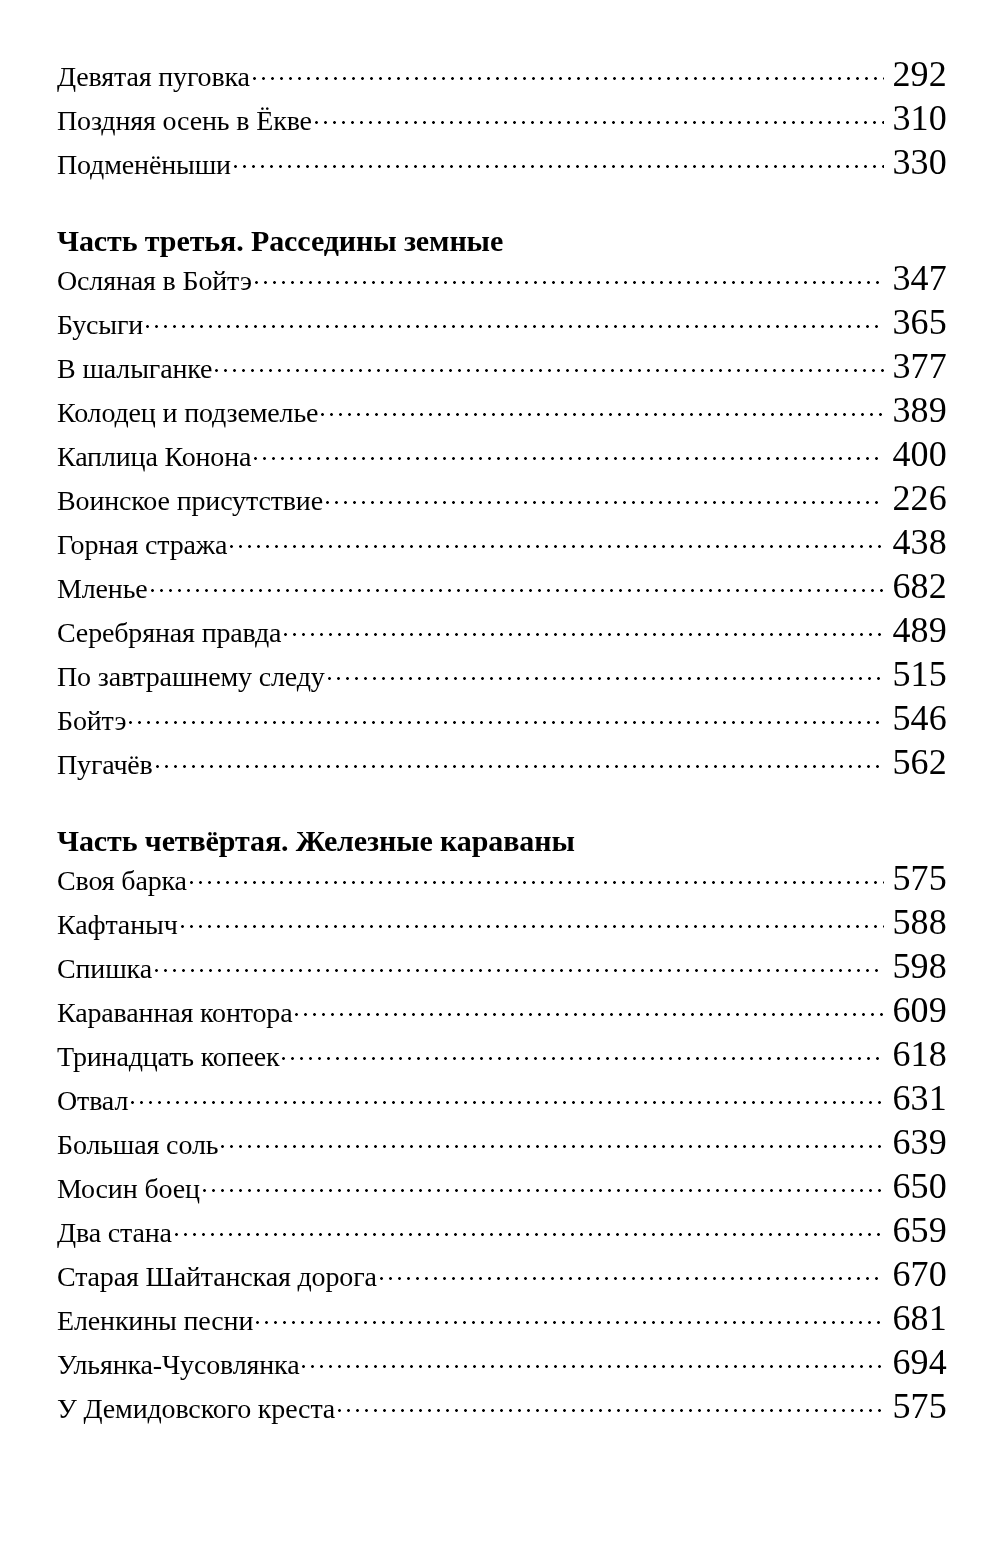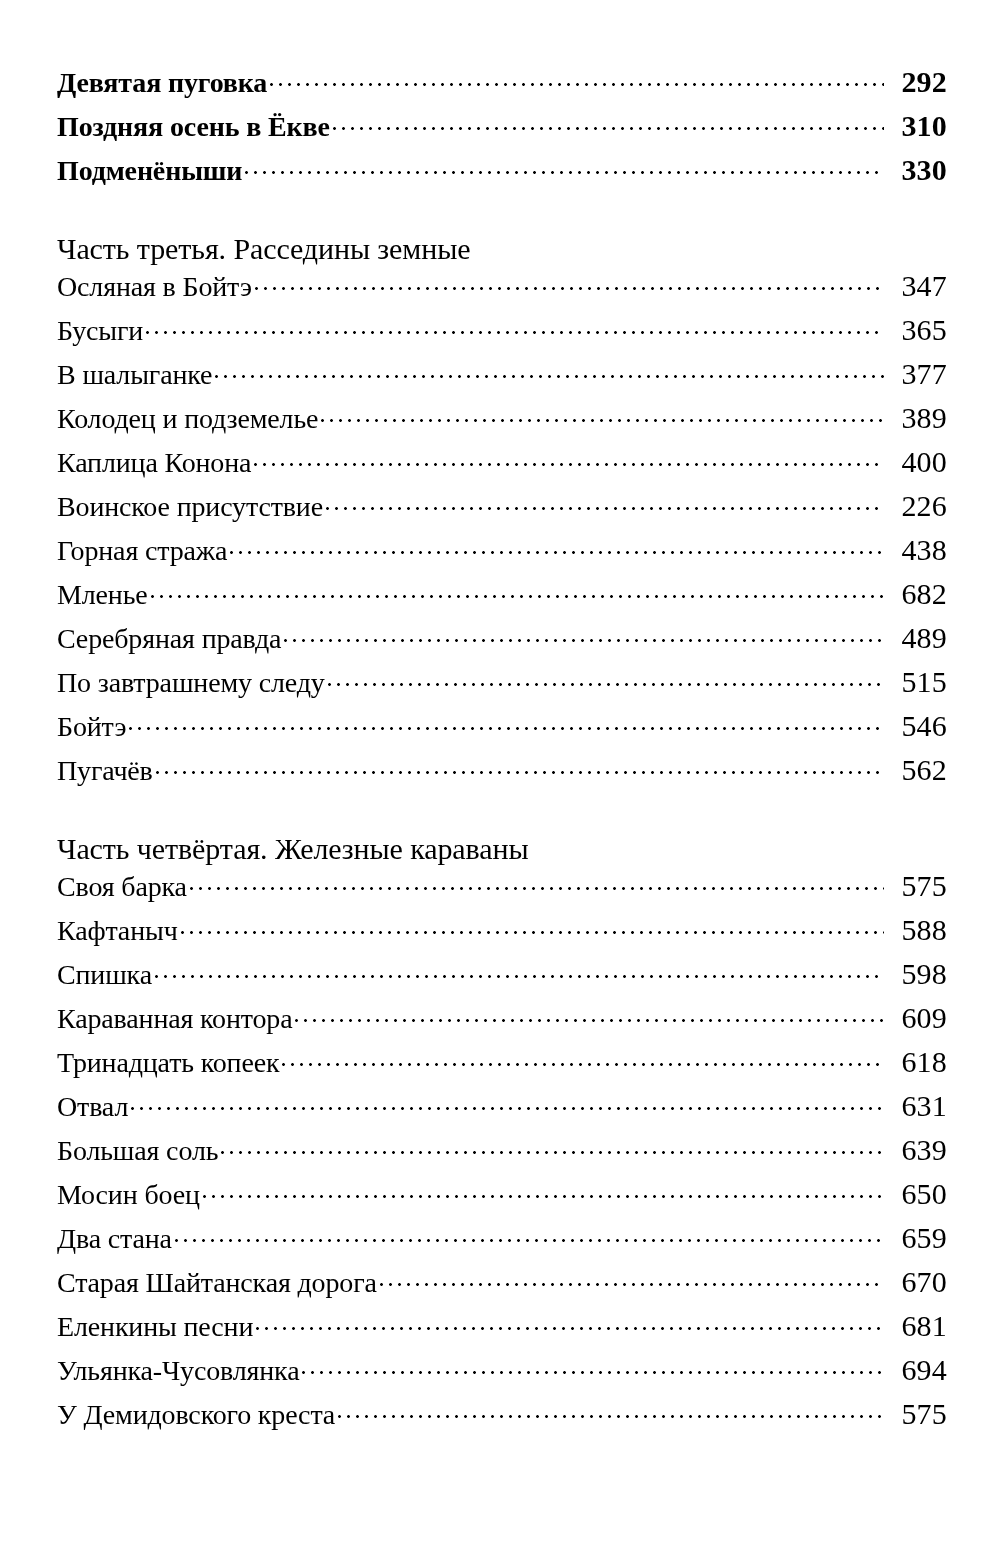--- a/index.html
+++ b/index.html
@@ -20,33 +20,32 @@
   .toc {
     position: absolute;
     left: 57px;
     top: 52px;
     width: 890px;
   }
 
   
   .part-heading {
     font-size: 30px;
-    font-weight: normal;
+    font-weight: bold;
     line-height: 1;
     letter-spacing: -0.1px;
     white-space: nowrap;
     margin: 0;
   }
   .part-block {
     margin-top: 42px;
     margin-bottom: 17px;
   }
   .part-block.first {
-    margin-top: 8px;
-    font-weight: bold;
+    margin-top: 0;
   }
 
   
   .entry {
     display: flex;
     align-items: baseline;
     width: 890px;
     height: 44px;
     font-size: 28px;
     line-height: 44px;
@@ -71,21 +70,21 @@
     bottom: 0.22em;
     height: 3px;
     background-image: radial-gradient(circle at 1.5px 1.5px, #000 1.3px, rgba(0,0,0,0) 1.5px);
     background-size: 9px 3px;
     background-repeat: repeat-x;
   }
   .entry-page {
     flex: 0 0 auto;
     min-width: 60px;
     text-align: right;
-    font-size: 30px;
+    font-size: 36px;
     letter-spacing: 0.2px;
   }
 </style>
 </head>
 <body>
 
 <div class="page">
   <div class="toc" id="toc-root">
       <div class="part-block first">
         <div class="entry">

